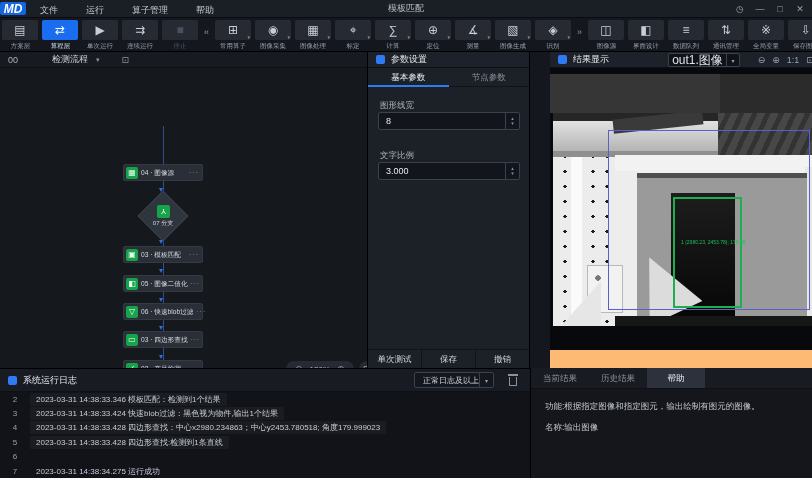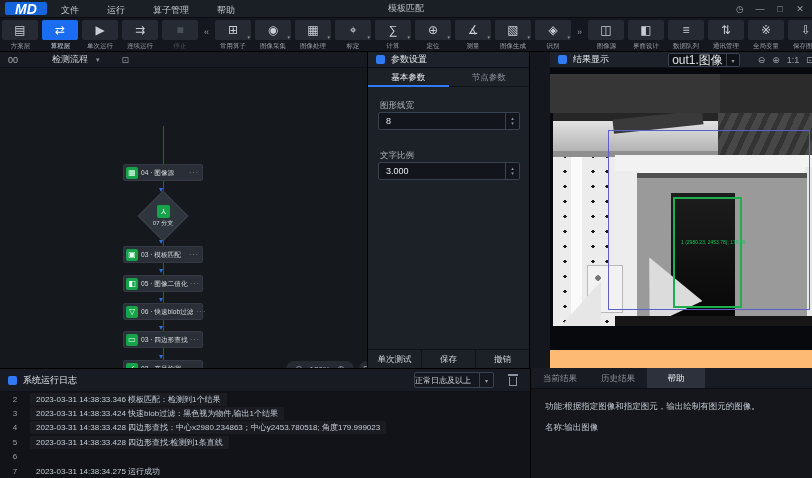--- a/index.html
+++ b/index.html
@@ -2,21 +2,21 @@
 <html><head>
 <meta charset="utf-8">
 <style>
   * { margin:0; padding:0; box-sizing:border-box; font-family:"Liberation Sans","DejaVu Sans",sans-serif; }
   html,body { width:812px; height:478px; background:#0c0e12; overflow:hidden; }
   .abs { position:absolute; }
   #app { position:relative; width:812px; height:478px; background:#14171d; color:#cfd4da; }
 
   
   #titlebar { left:0; top:0; width:812px; height:18px; background:#1a1e25; border-bottom:1px solid #0a0c10; display:flex; align-items:center; }
-  #logo { width:42px; height:13px; margin-left:5px; background:#1466e0; border-radius:2px; color:#fff; font-size:14px; font-weight:bold; font-style:italic; display:flex; align-items:center; justify-content:center; }
+  #logo { width:26px; height:13px; background:#1466e0; border-radius:2px; color:#fff; font-size:12px; font-weight:bold; font-style:italic; display:flex; align-items:center; justify-content:center; }
   .menu-item { font-size:9px; color:#c3c8d0; padding:0 14px; line-height:18px; cursor:default; }
   #win-title { position:absolute; left:0; right:0; text-align:center; font-size:9px; color:#b9bec6; pointer-events:none; }
   .win-ctl { width:20px; height:18px; display:flex; align-items:center; justify-content:center; font-size:9px; color:#9aa0aa; }
   #win-ctls { position:absolute; right:2px; top:0; display:flex; }
 
   
   #toolbar { left:0; top:18px; width:812px; height:34px; background:#14171d; border-bottom:1px solid #000; display:flex; align-items:flex-start; }
   .tbtn { width:38px; margin:2px 1px 0 1px; display:flex; flex-direction:column; align-items:center; }
   .tbtn .ic { position:relative; width:36px; height:20px; background:#262b33; border-radius:2px; color:#c9ced6; font-size:12px; display:flex; align-items:center; justify-content:center; }
   .tbtn.active .ic { background:#1a6df0; color:#fff; }
@@ -90,21 +90,21 @@
   #result-tabs { height:21px; background:#181b21; display:flex; border-bottom:1px solid #0d1016; }
   .rtab { width:58px; text-align:center; font-size:8.5px; line-height:20px; color:#8a919c; }
   .rtab.active { background:#2c313c; color:#eef1f5; }
   #help-body { padding:12px 12px 0 14px; }
   #help-body div { font-size:8.5px; color:#c2c7cf; margin-bottom:9px; }
 
   
   #log-panel { left:0; top:368px; width:530px; height:112px; background:#111318; border-top:1px solid #000; }
   #log-head { height:23px; background:#181b21; display:flex; align-items:center; border-bottom:1px solid #0d1016; position:relative; }
   #log-filter { position:absolute; right:36px; top:3px; width:80px; height:16px; border:1px solid #3a4150; border-radius:2px; display:flex; align-items:center; background:#14171d; }
-  #log-filter .fv { flex:1; font-size:8px; color:#cfd4da; text-align:left; }
+  #log-filter .fv { flex:1; font-size:8px; color:#cfd4da; text-align:right; }
   #log-filter .fc { width:14px; height:100%; border-left:1px solid #3a4150; font-size:6px; color:#9aa0aa; display:flex; align-items:center; justify-content:center; }
   #trash { position:absolute; right:12px; top:5px; width:10px; height:12px; }
   #trash .lid { position:absolute; left:0; top:0; width:10px; height:2px; background:#8b93a0; }
   #trash .can { position:absolute; left:1px; top:3px; width:8px; height:9px; border:1px solid #8b93a0; border-top:none; border-radius:0 0 1px 1px; }
   #log-rows { position:absolute; left:0; top:23px; width:530px; height:87px; }
   .log-row { height:14.4px; display:flex; align-items:center; }
   .log-num { width:30px; text-align:center; font-size:8px; color:#9aa0aa; flex:none; }
   .log-text { font-size:8px; color:#c6ccd5; white-space:nowrap; padding:1px 6px; }
   .log-text.hl { background:rgba(255,255,255,0.04); border-radius:1px; }
 </style>

